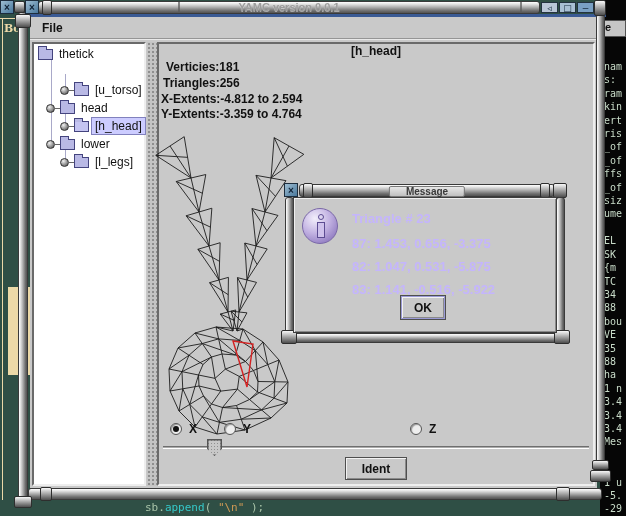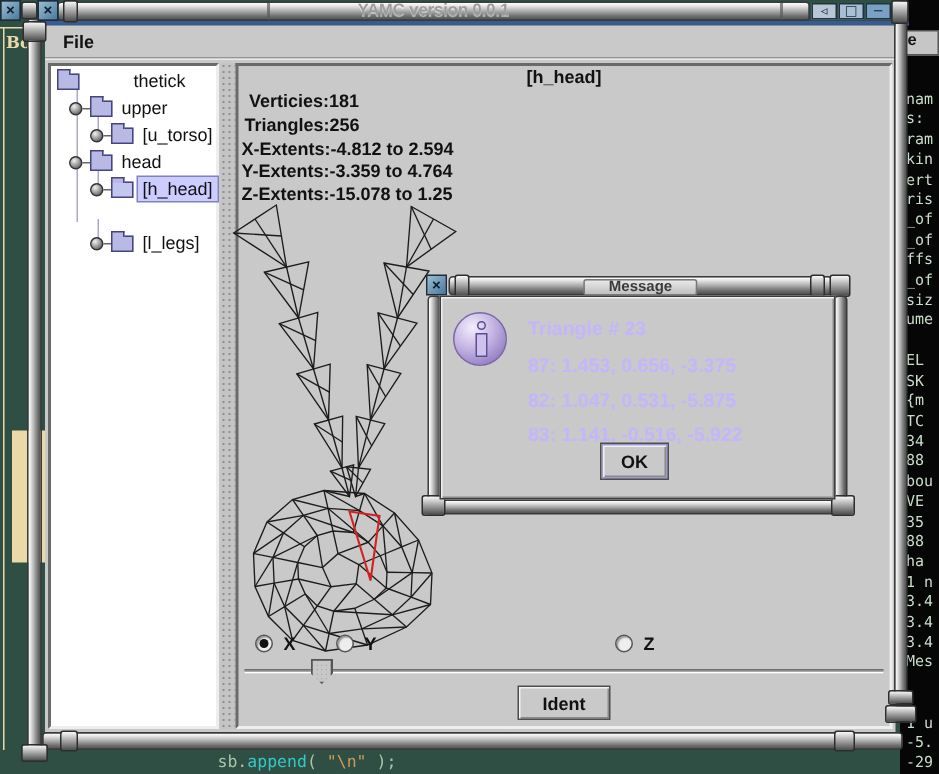--- a/index.html
+++ b/index.html
@@ -139,58 +139,57 @@
   <div class="abs" id="content"></div>
 
   <div class="abs" id="tree">
     <div class="guide" style="left:17px;top:14px;height:90px;"></div>
     <div class="guide" style="left:31px;top:30px;height:14px;"></div>
     <div class="guide" style="left:31px;top:66px;height:14px;"></div>
     <div class="guide" style="left:31px;top:102px;height:14px;"></div>
 
     <div class="trow" style="top:2px;left:0;width:114px;">
       <span class="folder" style="left:4px;"></span>
-      <span class="tlabel" style="left:22px;margin-left:30px;">thetick</span>
-    </div>
-    <div class="trow" style="top:20px;left:0;width:114px;">
-      <span class="knob" style="left:12px;"></span>
-      <span class="folder" style="left:26px;"></span>
-      <span class="tlabel" style="left:44px;">upper</span>
+      <span class="tlabel" style="left:22px;">thetick</span>
     </div>
     <div class="trow" style="top:56px;left:0;width:114px;">
       <span class="knob" style="left:12px;"></span>
       <span class="folder" style="left:26px;"></span>
       <span class="tlabel" style="left:44px;">head</span>
     </div>
     <div class="trow" style="top:38px;left:0;width:114px;">
       <span class="knob" style="left:26px;"></span>
       <span class="folder" style="left:40px;"></span>
       <span class="tlabel" style="left:58px;">[u_torso]</span>
     </div>
     <div class="trow" style="top:74px;left:0;width:114px;">
       <span class="knob" style="left:26px;"></span>
       <span class="folder" style="left:40px;background:#c5c5f2;"></span>
       <span class="tlabel tsel" style="left:58px;">[h_head]</span>
+    </div>
+    <div class="trow" style="top:92px;left:0;width:114px;">
+      <span class="knob" style="left:12px;"></span>
+      <span class="folder" style="left:26px;"></span>
+      <span class="tlabel" style="left:44px;">lower</span>
     </div>
     <div class="trow" style="top:110px;left:0;width:114px;">
       <span class="knob" style="left:26px;"></span>
       <span class="folder" style="left:40px;"></span>
       <span class="tlabel" style="left:58px;">[l_legs]</span>
     </div>
   </div>
 
   <div class="abs" id="divider"></div>
   <div class="abs" id="rpanel"></div>
 
   <div class="abs" id="panel-title">[h_head]</div>
   <div class="stat" style="top:60px;left:166px;">Verticies:181</div>
   <div class="stat" style="top:76px;left:163px;">Triangles:256</div>
   <div class="stat" style="top:92px;text-align:right;">X-Extents:-4.812 to 2.594</div>
   <div class="stat" style="top:107px;">Y-Extents:-3.359 to 4.764</div>
-  <div class="stat" style="top:122px;">Z-Extents:-15.078 to 1.25</div>
 
   <svg class="abs" id="mesh" viewBox="0 0 626 516">
       <polygon points="155.78718551576992,155.32715950527597 184.21281448423008,136.67284049472403 191,178"></polygon>
       <line x1="170" y1="146" x2="191" y2="178"></line>
       <line x1="155.78718551576992" y1="155.32715950527597" x2="187.60640724211504" y2="157.336420247362"></line>
       <polygon points="176.20405904132966,181.48139787262832 205.79594095867034,174.51860212737168 199,212"></polygon>
       <line x1="191" y1="178" x2="199" y2="212"></line>
       <line x1="176.20405904132966" y1="181.48139787262832" x2="202.39797047933519" y2="193.25930106368583"></line>
       <polygon points="186.14450227894497,215.78102874148678 211.85549772105503,208.21897125851322 209,246"></polygon>
       <line x1="199" y1="212" x2="209" y2="246"></line>

